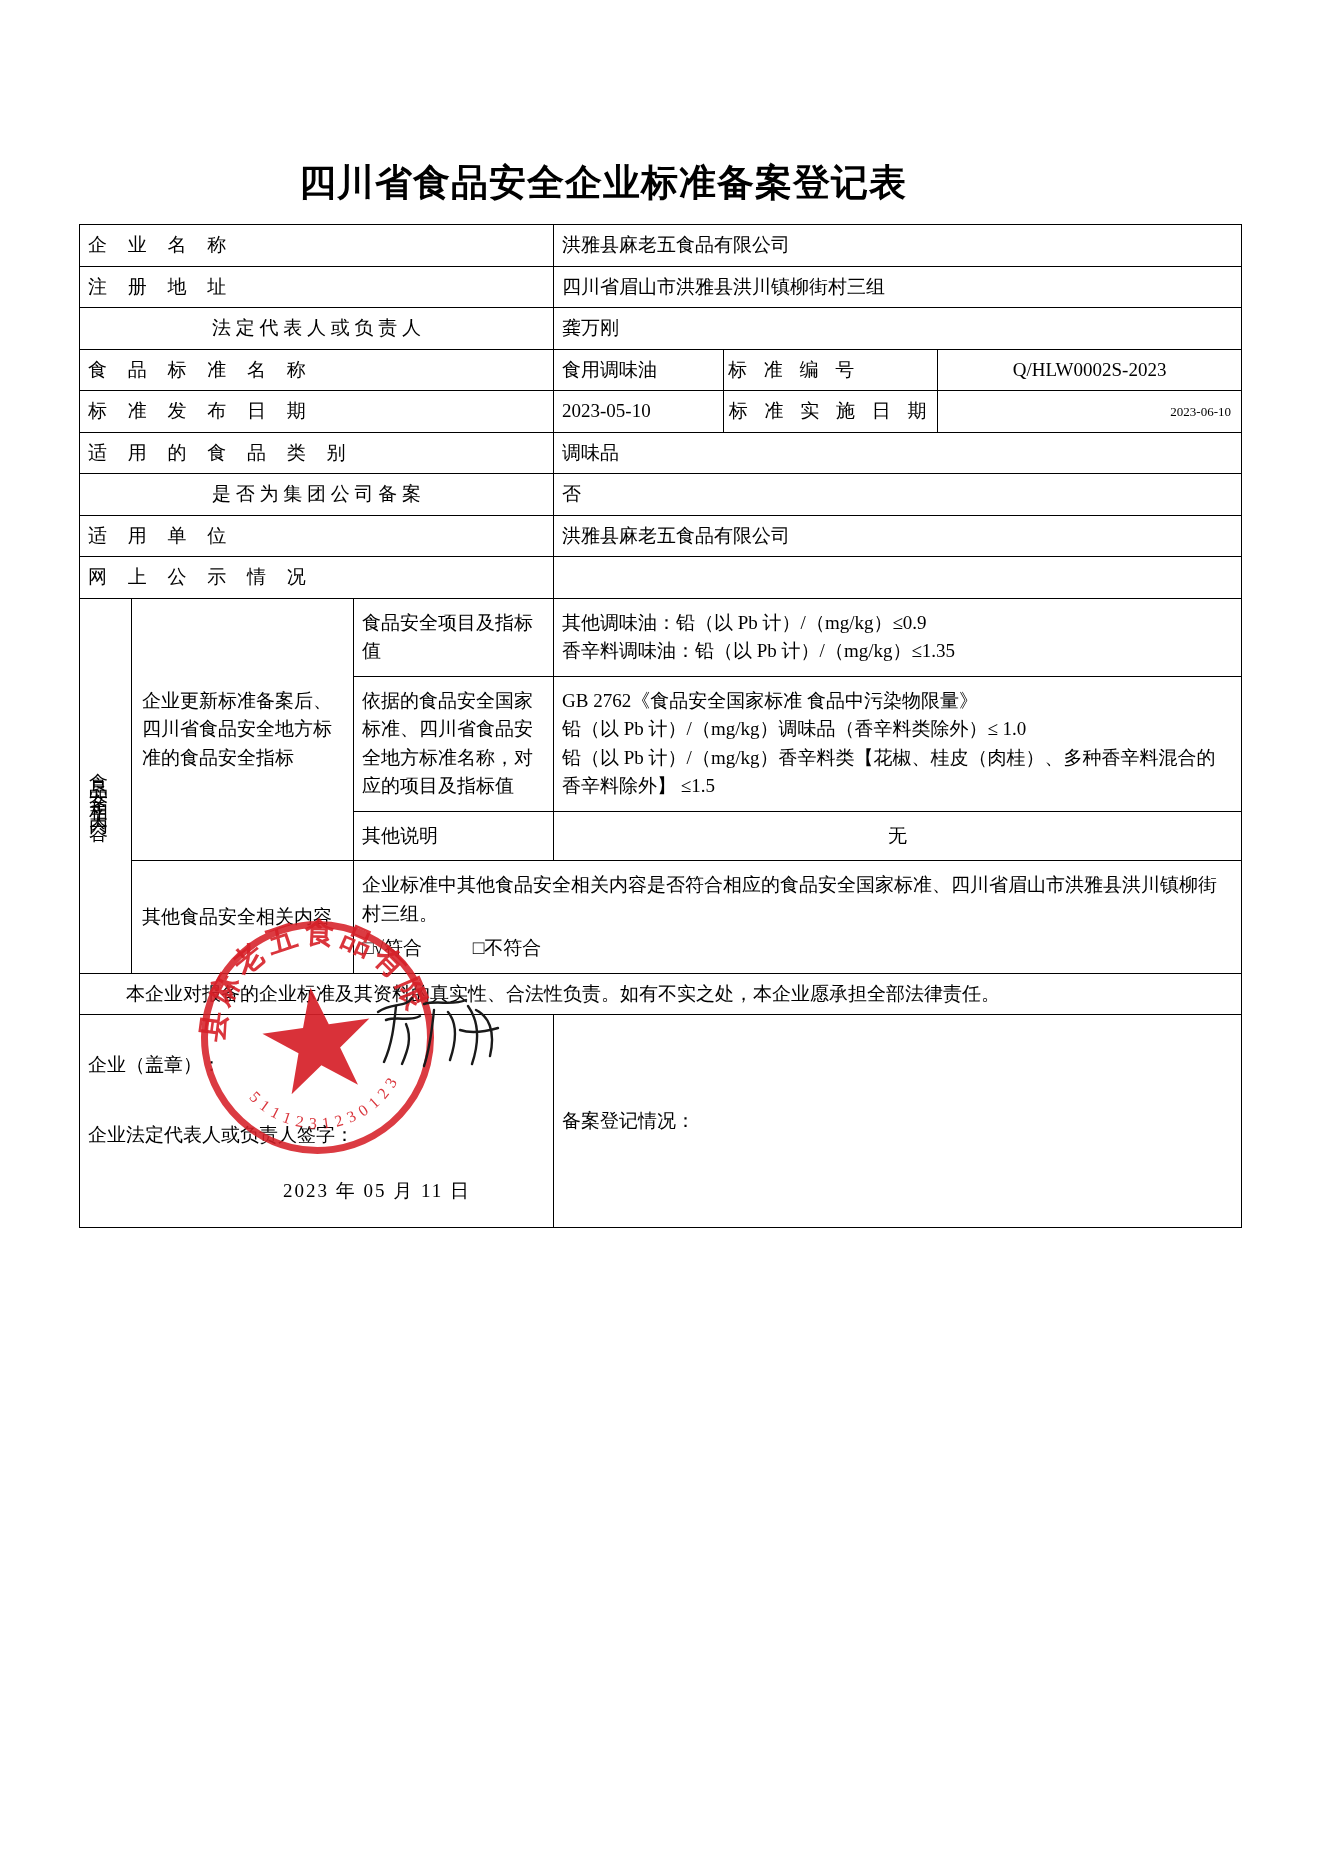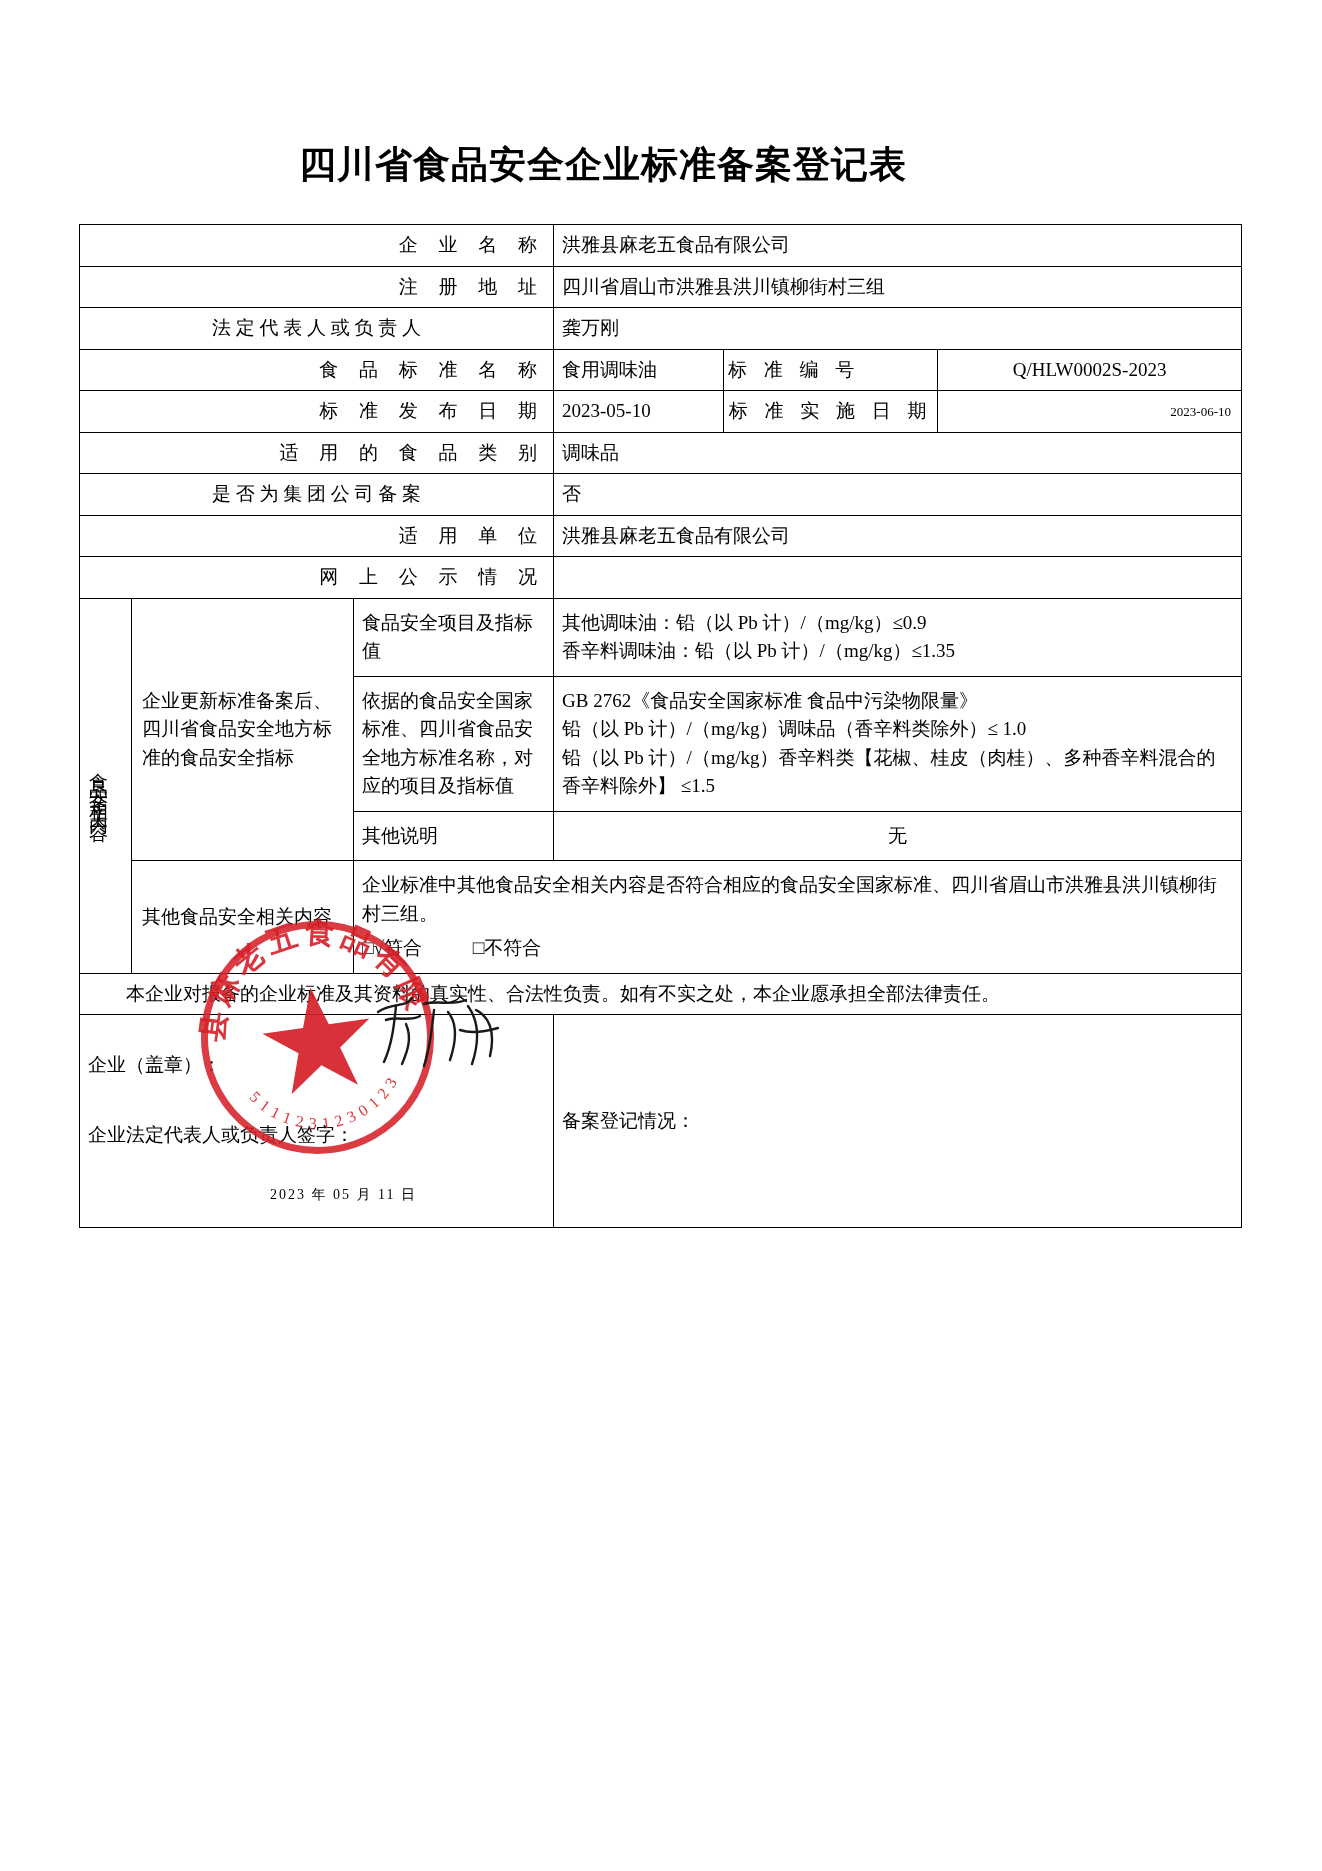--- a/index.html
+++ b/index.html
@@ -16,21 +16,21 @@
     overflow: hidden;
   }
   .page {
     position: absolute;
     left: 0; top: 0;
     width: 1322px;
     height: 1871px;
   }
   .title {
     position: absolute;
-    top: 140px;
+    top: 158px;
     left: 0;
     width: 1206px;
     text-align: center;
     font-size: 37px;
     font-weight: bold;
     letter-spacing: 1px;
     font-family: "Liberation Sans", "DejaVu Sans", sans-serif;
   }
   table.main {
     position: absolute;
@@ -45,21 +45,21 @@
     padding: 6px 8px;
     font-size: 19px;
     line-height: 1.5;
     vertical-align: middle;
   }
   .lbl {
     text-align: center;
     white-space: nowrap;
   }
   .lbl-sp {
-    text-align: right;
+    text-align: left;
     letter-spacing: 8px;
     padding-left: 12px;
     white-space: nowrap;
   }
   .val {
     text-align: left;
   }
   .vert {
     writing-mode: vertical-rl;
     text-orientation: upright;
@@ -89,23 +89,23 @@
     vertical-align: top;
     position: relative;
     padding: 18px 10px 10px 14px;
   }
   .sign-line {
     margin-bottom: 42px;
     font-size: 19px;
   }
   .date-line {
     position: absolute;
-    left: 190px;
+    left: 203px;
     bottom: 22px;
-    font-size: 14px;
+    font-size: 19px;
     letter-spacing: 2px;
   }
   .reg-cell {
     vertical-align: top;
     padding: 26px 10px 10px 18px;
   }
   .footer {
     position: absolute;
     left: 190px;
     top: 1136px;

